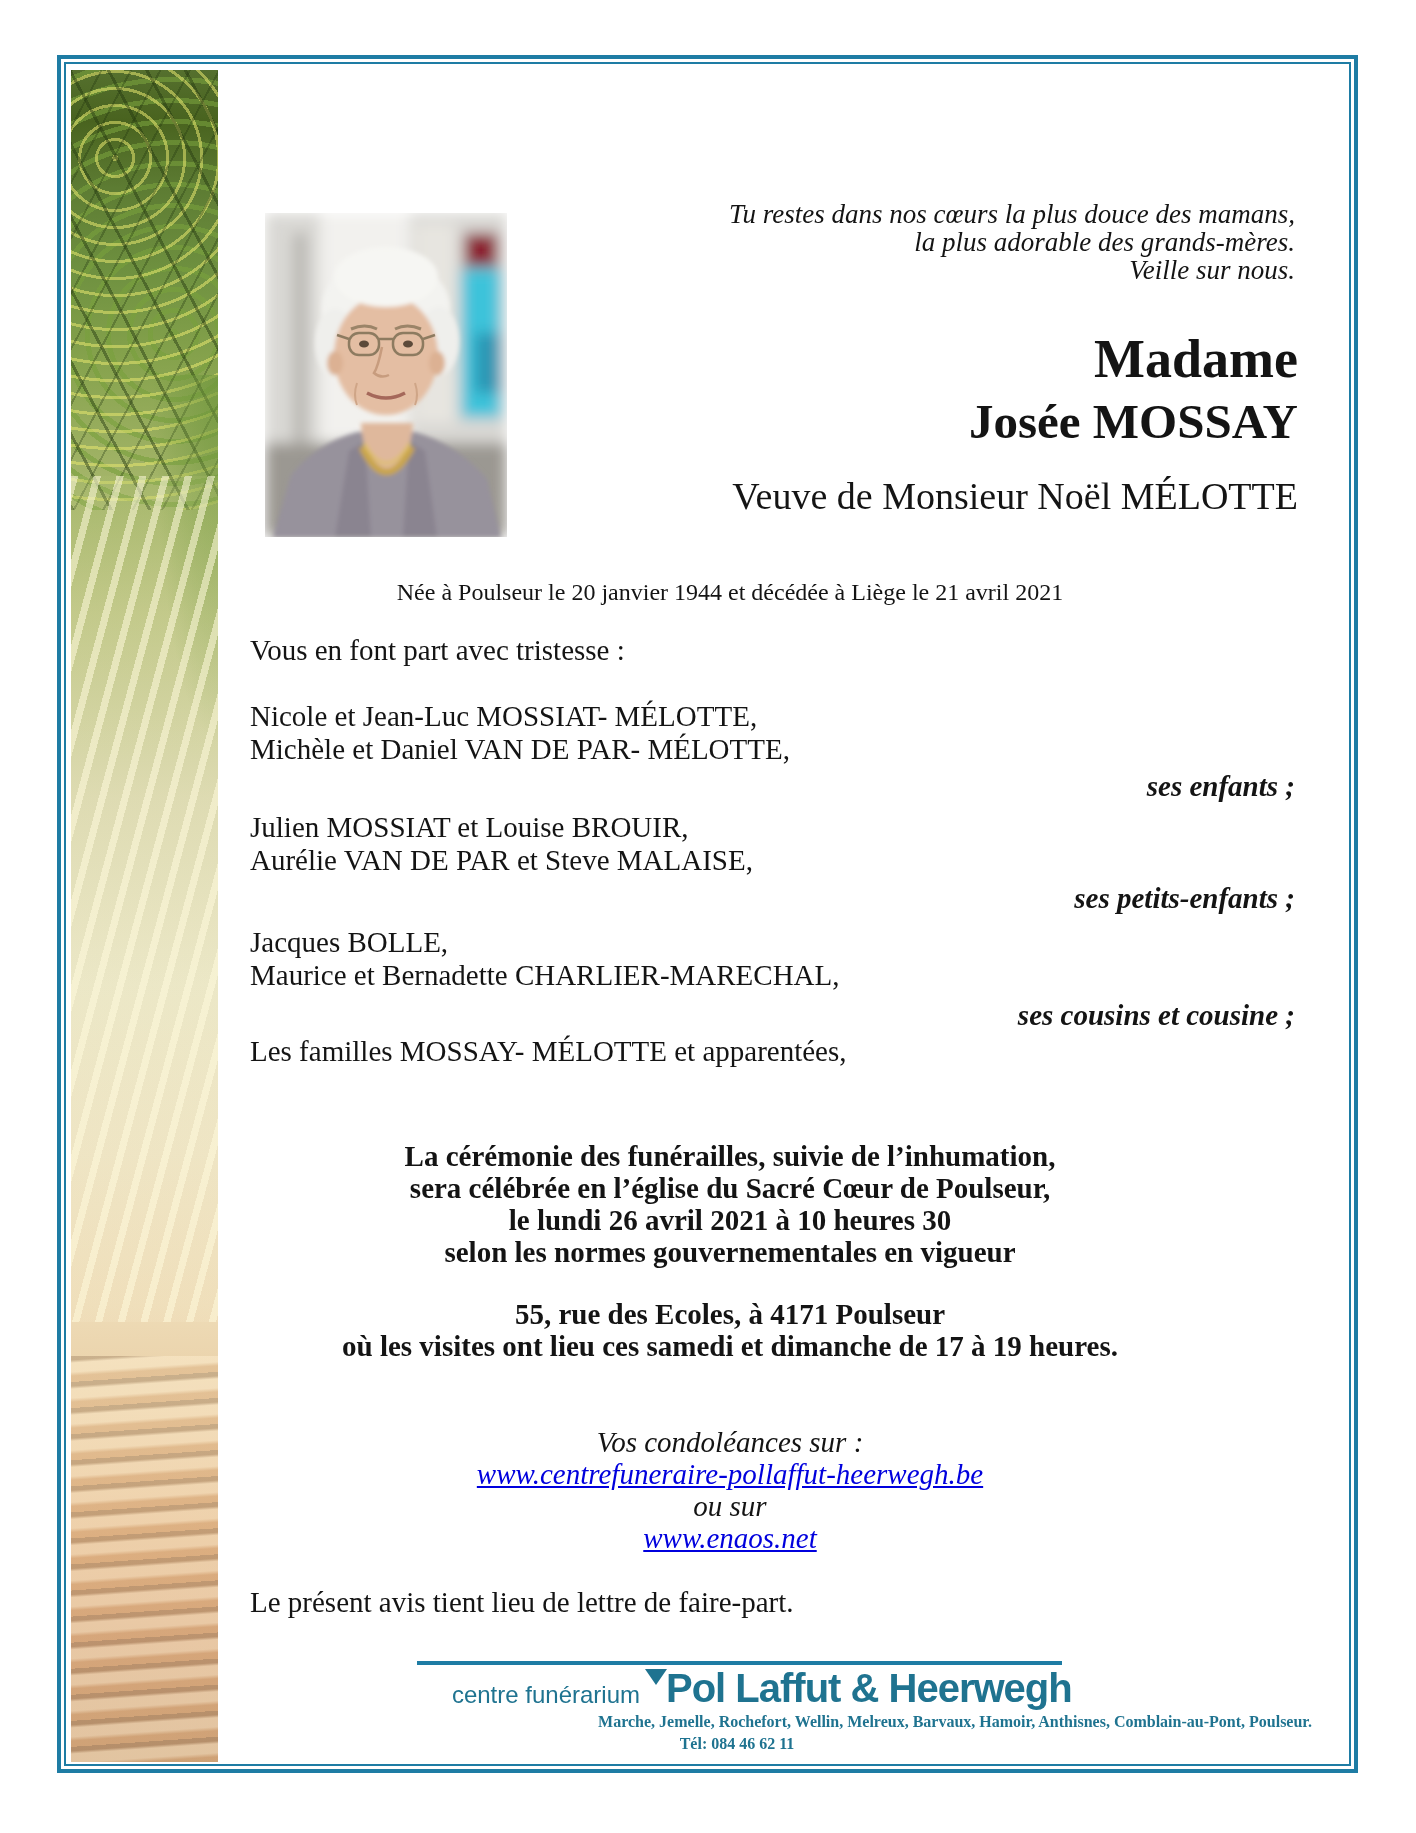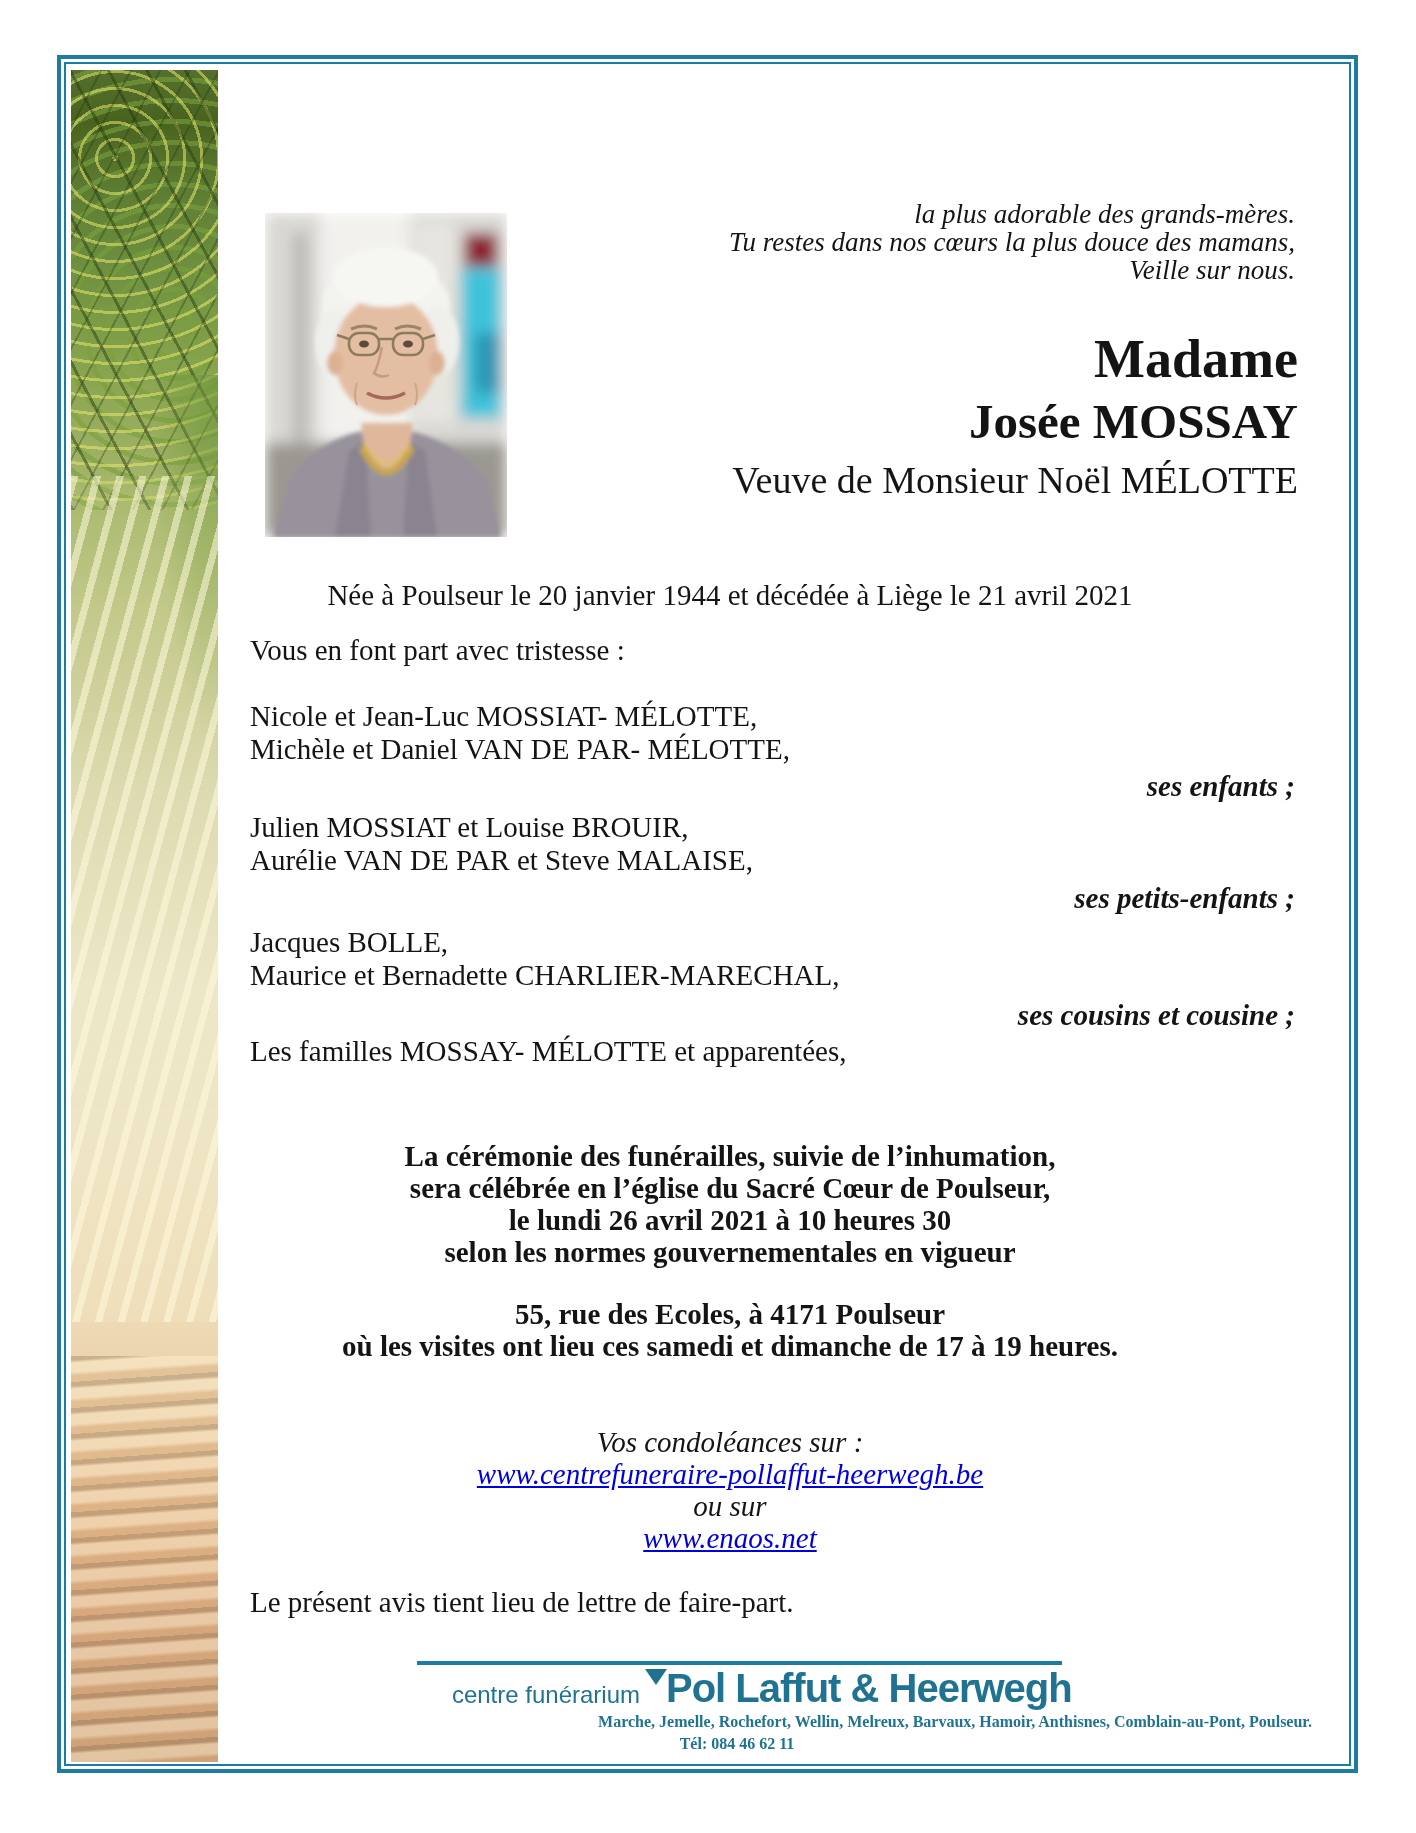--- a/index.html
+++ b/index.html
@@ -62,24 +62,24 @@
   
   .quote{
     position:absolute;right:121px;top:200px;
     text-align:right;font-style:italic;font-size:27px;line-height:28px;
   }
   .heading{
     position:absolute;left:398px;top:330px;width:900px;text-align:right;
   }
   .heading .h-title{font-size:54px;font-weight:bold;line-height:58px;}
   .heading .h-name{font-size:49px;font-weight:bold;line-height:56px;margin-top:6px;}
-  .heading .h-sub{font-size:38px;line-height:52px;margin-top:4px;}
+  .heading .h-sub{font-size:38px;line-height:52px;margin-top:20px;}
   .birthline{
     position:absolute;left:162px;top:579px;width:1136px;text-align:center;
-    font-size:29px;
+    font-size:24px;
   }
   .body-left{position:absolute;left:250px;font-size:29px;line-height:33px;}
   .label-right{
     position:absolute;right:121px;text-align:left;
     font-size:29px;font-weight:bold;font-style:italic;
   }
   .center-block{
     position:absolute;left:162px;width:1136px;text-align:center;
     font-size:29px;line-height:32px;
   }
@@ -182,22 +182,22 @@
         <ellipse cx="143" cy="131" rx="5" ry="3.5" fill="#5c4a3a"></ellipse>
         <path d="M 117 134 Q 113 154 109 160 Q 116 166 124 162" stroke="#c79c7e" stroke-width="2.5" fill="none"></path>
         <path d="M 102 180 Q 121 190 140 180" stroke="#a5685a" stroke-width="3.5" fill="none"></path>
         <path d="M 92 170 Q 88 182 92 192" stroke="#cfa587" stroke-width="2" fill="none"></path>
         <path d="M 150 170 Q 154 182 150 192" stroke="#cfa587" stroke-width="2" fill="none"></path>
       </g>
     </svg>
   </div>
 
   <div class="quote">
+    <div>Tu restes dans nos cœurs la plus douce des mamans,</div>
     <div>la plus adorable des grands-mères.</div>
-    <div>Tu restes dans nos cœurs la plus douce des mamans,</div>
     <div>Veille sur nous.</div>
   </div>
 
   <div class="heading">
     <div class="h-title">Madame</div>
     <div class="h-name">Josée MOSSAY</div>
     <div class="h-sub">Veuve de Monsieur Noël MÉLOTTE</div>
   </div>
 
   <div class="birthline">Née à Poulseur le 20 janvier 1944 et décédée à Liège le 21 avril 2021</div>

